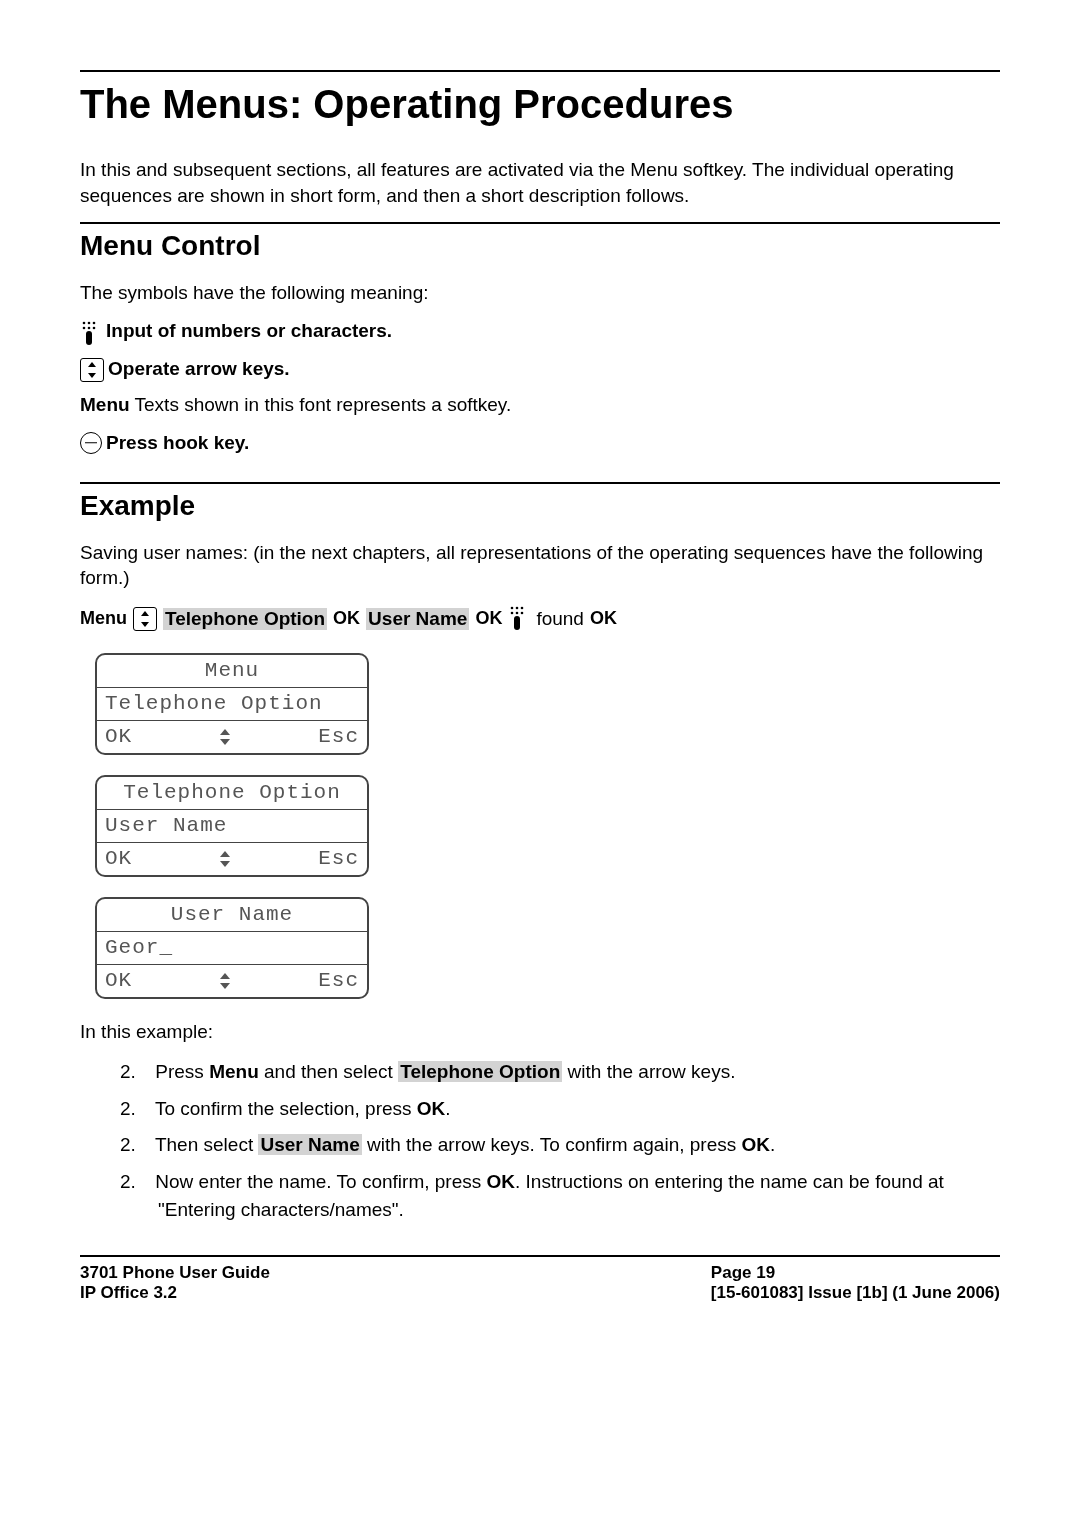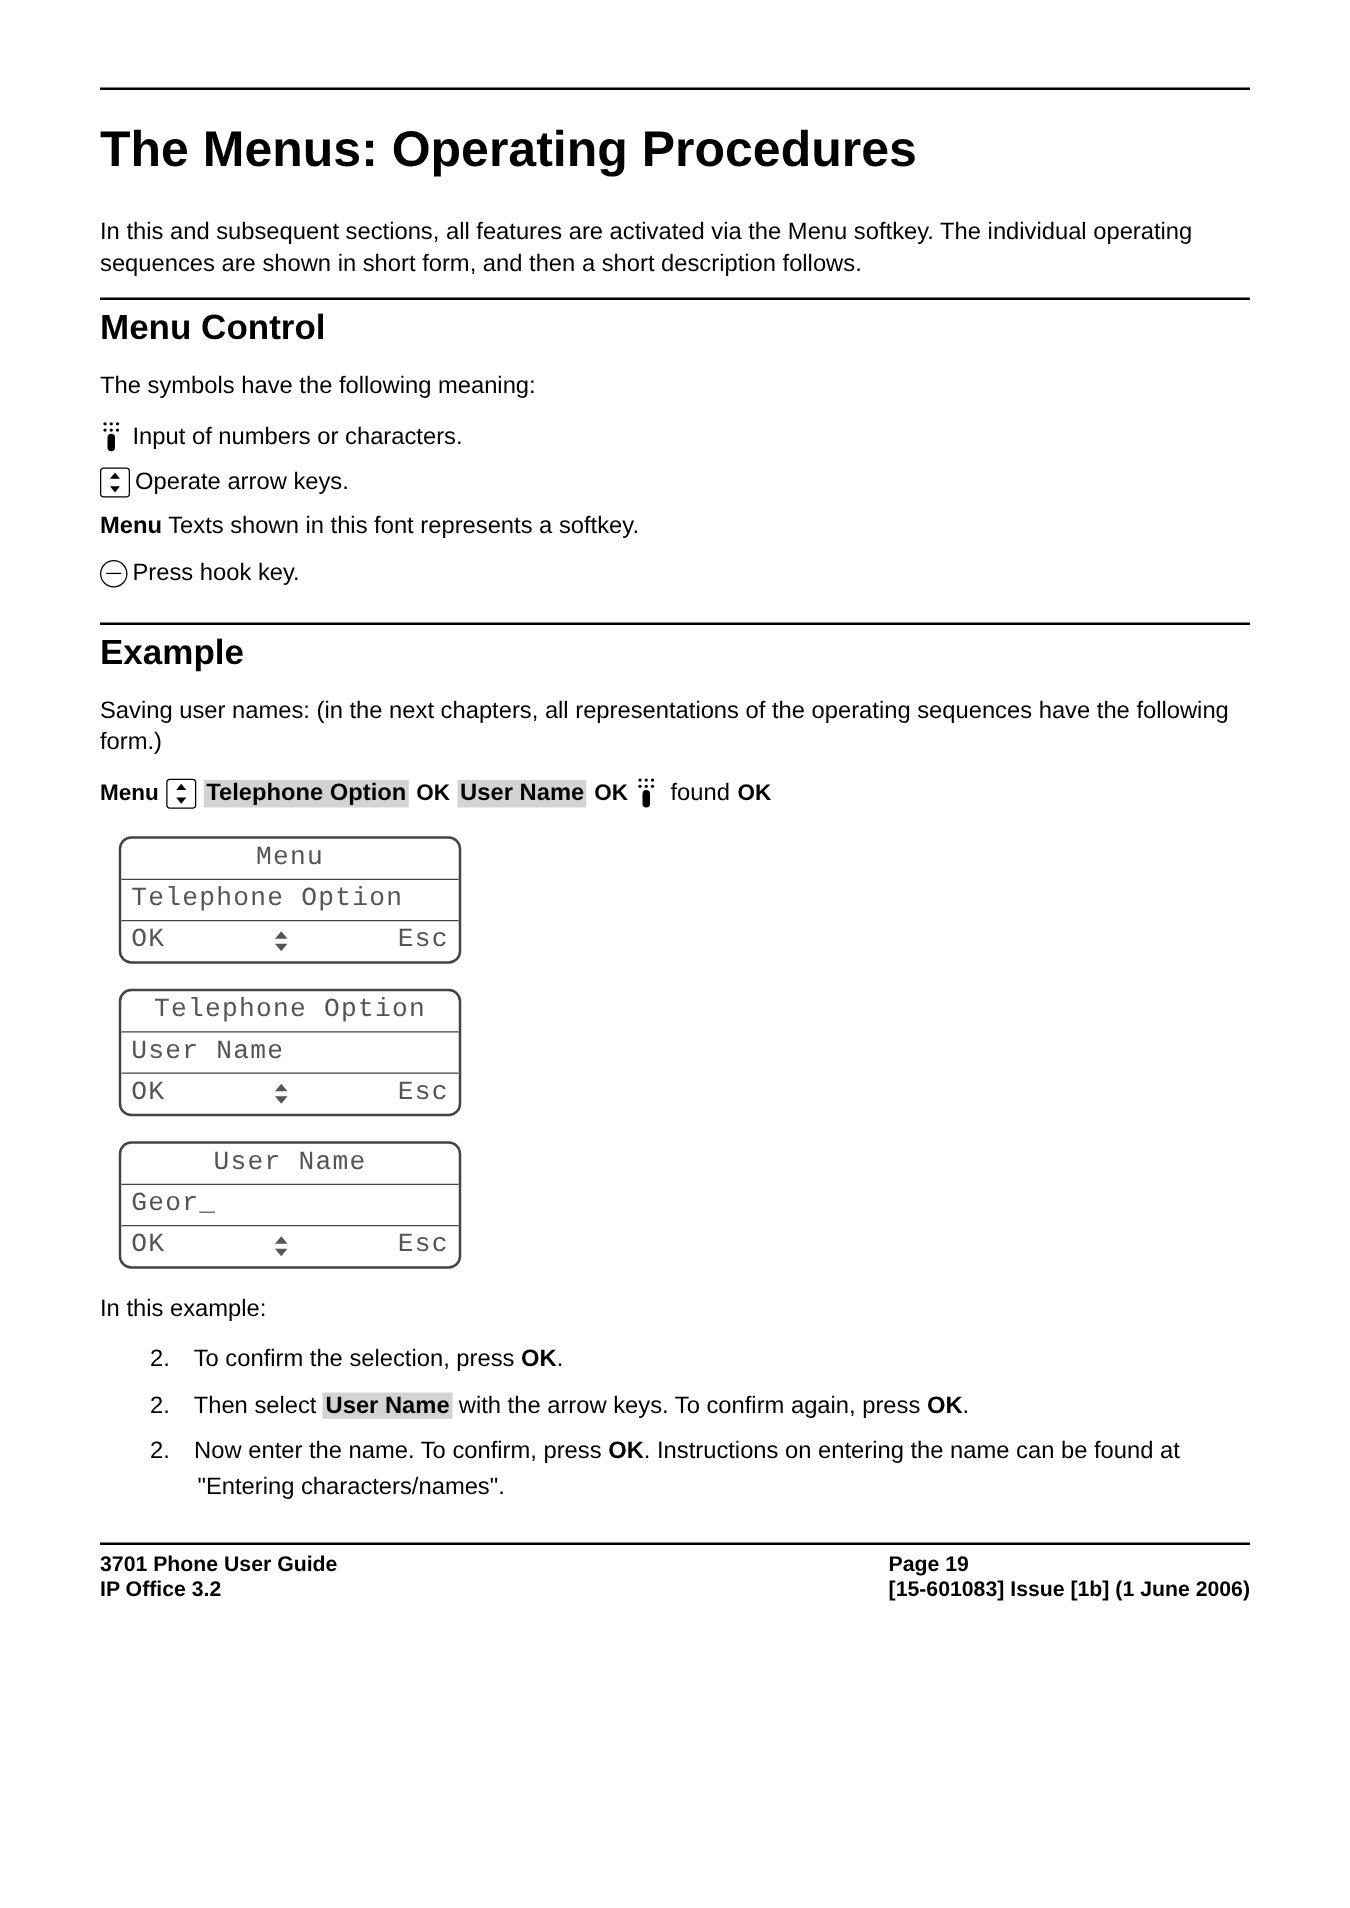--- a/index.html
+++ b/index.html
@@ -11,40 +11,41 @@
     width: 1080px;
   }
   .page {
     padding: 70px 80px 30px 80px;
   }
   h1 {
     font-size: 40px;
     font-weight: bold;
     margin: 0 0 30px 0;
     border-top: 2px solid #000;
-    padding-top: 26px;
+    padding-top: 10px;
   }
   h2 {
     font-size: 28px;
     font-weight: bold;
     margin: 0 0 18px 0;
     border-top: 2px solid #000;
     padding-top: 6px;
   }
   p {
     font-size: 19px;
     line-height: 1.35;
     margin: 0 0 14px 0;
   }
   .sym-line {
     font-size: 19px;
     margin: 0 0 10px 0;
     display: flex;
-    align-items: center;
+    align-items: flex-start;
     gap: 4px;
+    font-weight: bold;
   }
   .softkey-font {
     font-weight: bold;
   }
   .menu-item {
     background: #d3d3d3;
     font-weight: bold;
     padding: 0 2px;
   }
   .seq-line {
@@ -279,20 +280,24 @@
       <span class="arrow-col"></span>
       <span>Esc</span>
     </div>
   </div>
 
   <p>In this example:</p>
 
   <ol style="list-style:none;">
     <li>
       <span style="display:inline-block;width:30px;margin-left:-38px;">2.</span>
+      <span>Press </span><b>Menu</b><span> and then select </span><span class="menu-item">Telephone Option</span><span> with the arrow keys.</span>
+    </li>
+    <li>
+      <span style="display:inline-block;width:30px;margin-left:-38px;">2.</span>
       <span>To confirm the selection, press </span><b>OK</b><span>.</span>
     </li>
     <li>
       <span style="display:inline-block;width:30px;margin-left:-38px;">2.</span>
       <span>Then select </span><span class="menu-item">User Name</span><span> with the arrow keys. To confirm again, press </span><b>OK</b><span>.</span>
     </li>
     <li>
       <span style="display:inline-block;width:30px;margin-left:-38px;">2.</span>
       <span>Now enter the name. To confirm, press </span><b>OK</b><span>. Instructions on entering the name can be found at "Entering characters/names".</span>
     </li>

